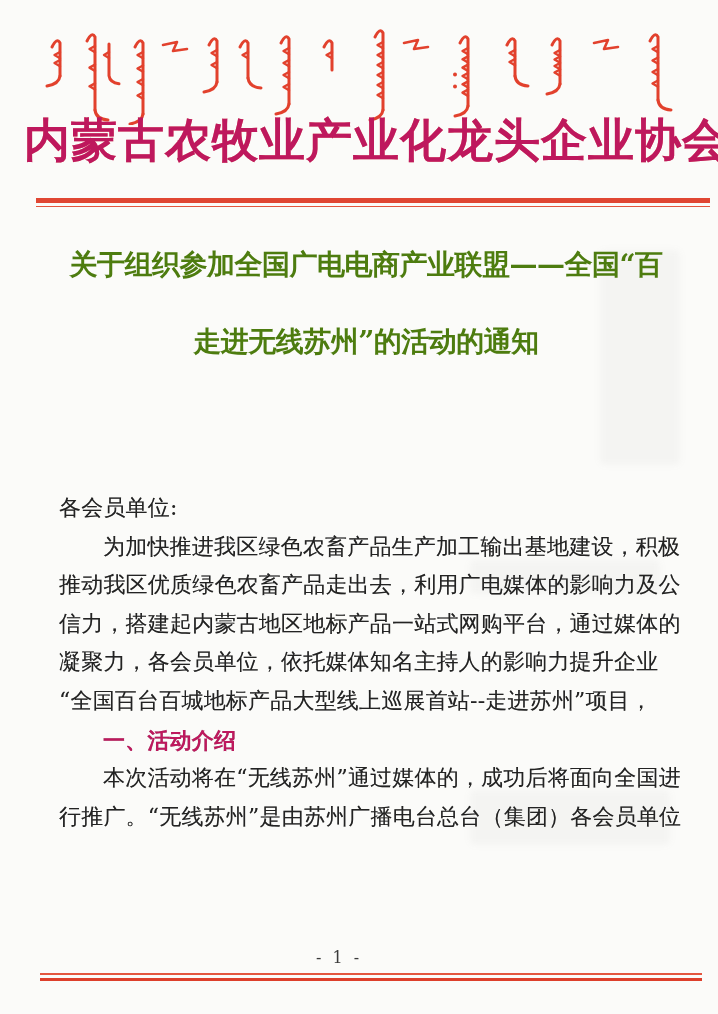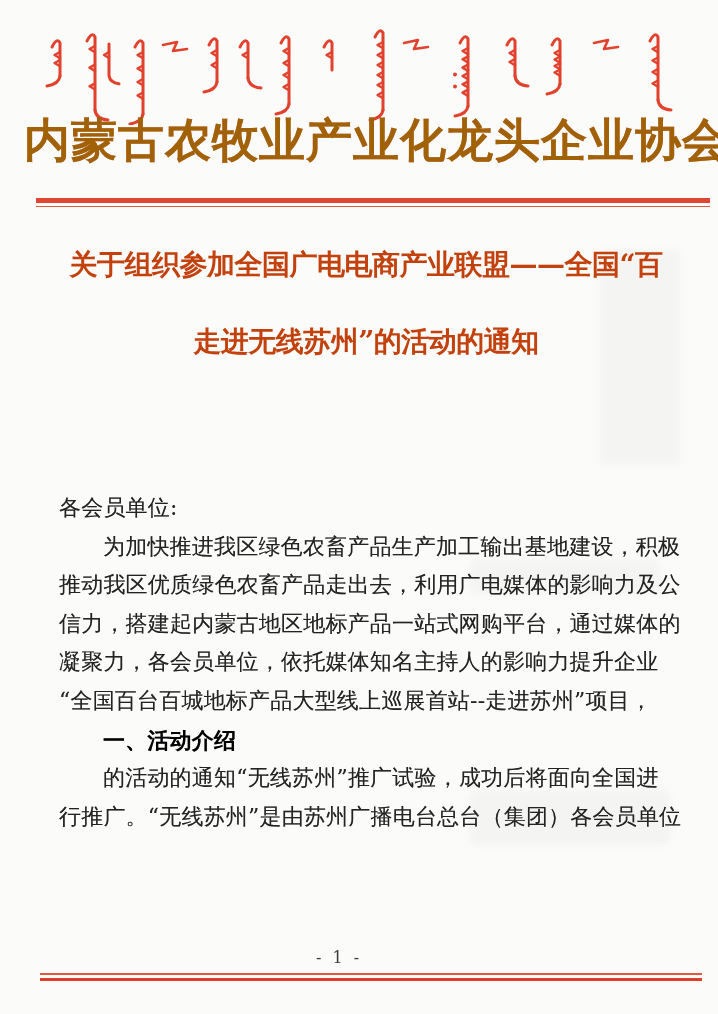--- a/index.html
+++ b/index.html
@@ -15,57 +15,57 @@
 
   
   .mongolian{position:absolute;top:0;left:0;width:718px;height:125px;}
 
   
   .org-name{
     position:absolute;top:110px;left:24px;right:24px;
     text-align:center;
     font-size:46px;font-weight:bold;
     letter-spacing:1px;
-    color:#a16207;
+    color:#be185d;
     text-shadow:0 0 .5px rgba(220,58,39,.6);
     white-space:nowrap;
   }
 
   
   .rule-top{position:absolute;top:198px;left:36px;right:8px;}
   .rule-top .thick{height:4.5px;background:#e04633;}
   .rule-top .thin{height:1.6px;background:#e4563f;margin-top:3px;}
 
   .rule-bottom{position:absolute;top:973px;left:40px;right:16px;}
   .rule-bottom .thin{height:1.8px;background:#e4563f;}
   .rule-bottom .thick{height:3.6px;background:#dd3f2b;margin-top:3px;}
 
   
   .doc-title{
     position:absolute;top:234px;left:40px;right:26px;
     text-align:center;
     font-weight:bold;
     font-size:28px;
     letter-spacing:-.5px;
-    color:#c2410c;
+    color:#4d7c0f;
   }
   .doc-title .t-line{height:76.5px;line-height:62px;white-space:nowrap;}
 
   
   .body-text{
     position:absolute;top:489px;left:59px;width:632px;
     font-size:22px;
     line-height:38.6px;
     letter-spacing:.2px;
     color:#232323;
     text-shadow:0 0 .4px rgba(0,0,0,.35);
   }
   .body-text .line{white-space:nowrap;}
   .indent{text-indent:2em;}
-  .sec-heading{font-weight:bold;color:#000000;}
+  .sec-heading{font-weight:bold;color:#be185d;}
 
   
   .page-number{
     position:absolute;top:948px;left:0;width:678px;
     text-align:center;
     font-size:16px;letter-spacing:3px;color:#3a3a3a;
   }
 
   
   .smudge{position:absolute;background:rgba(110,110,110,.05);filter:blur(3px);border-radius:5px;}
@@ -172,21 +172,21 @@
     <div class="line">各会员单位:</div>
 
     <div class="line indent">为加快推进我区绿色农畜产品生产加工输出基地建设，积极</div>
     <div class="line">推动我区优质绿色农畜产品走出去，利用广电媒体的影响力及公</div>
     <div class="line">信力，搭建起内蒙古地区地标产品一站式网购平台，通过媒体的</div>
     <div class="line">凝聚力，各会员单位，依托媒体知名主持人的影响力提升企业</div>
     <div class="line">“全国百台百城地标产品大型线上巡展首站--走进苏州”项目，</div>
 
     <div class="line indent sec-heading">一、活动介绍</div>
 
-    <div class="line indent">的活动的通知“无线苏州”推广试验，成功后将面向全国进</div>
+    <div class="line indent">本次活动将在“无线苏州”通过媒体的，成功后将面向全国进</div>
     <div class="line">行推广。“无线苏州”是由苏州广播电台总台（集团）各会员单位</div>
   </div>
 
   <div class="page-number">- 1 -</div>
 
   <div class="rule-bottom">
     <div class="thin"></div>
     <div class="thick"></div>
   </div>
 

